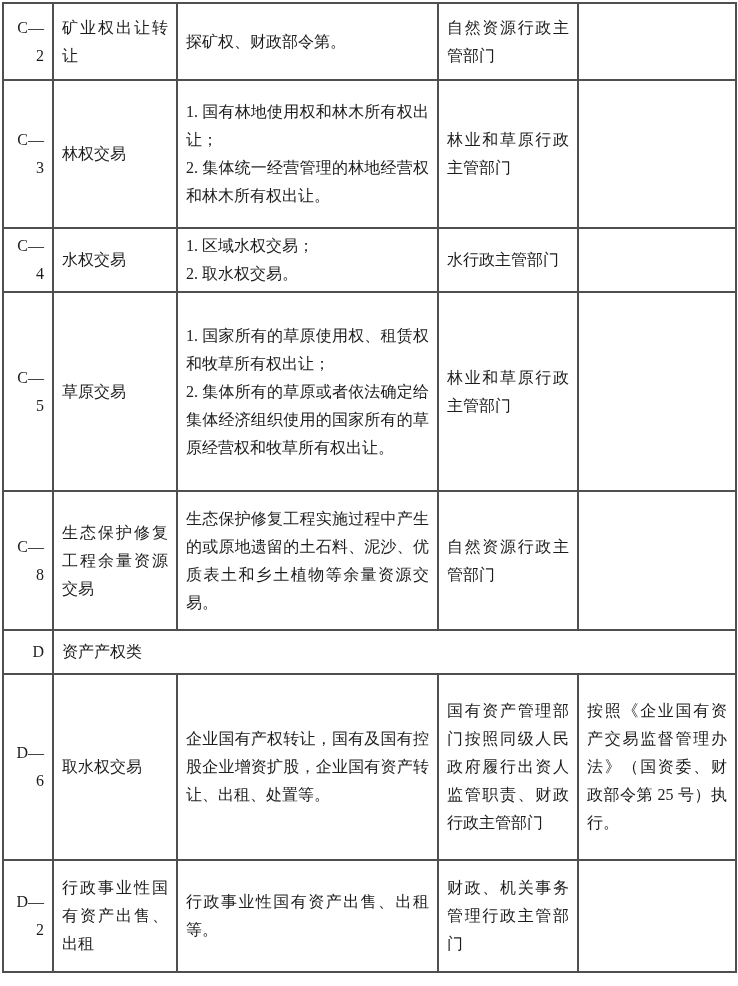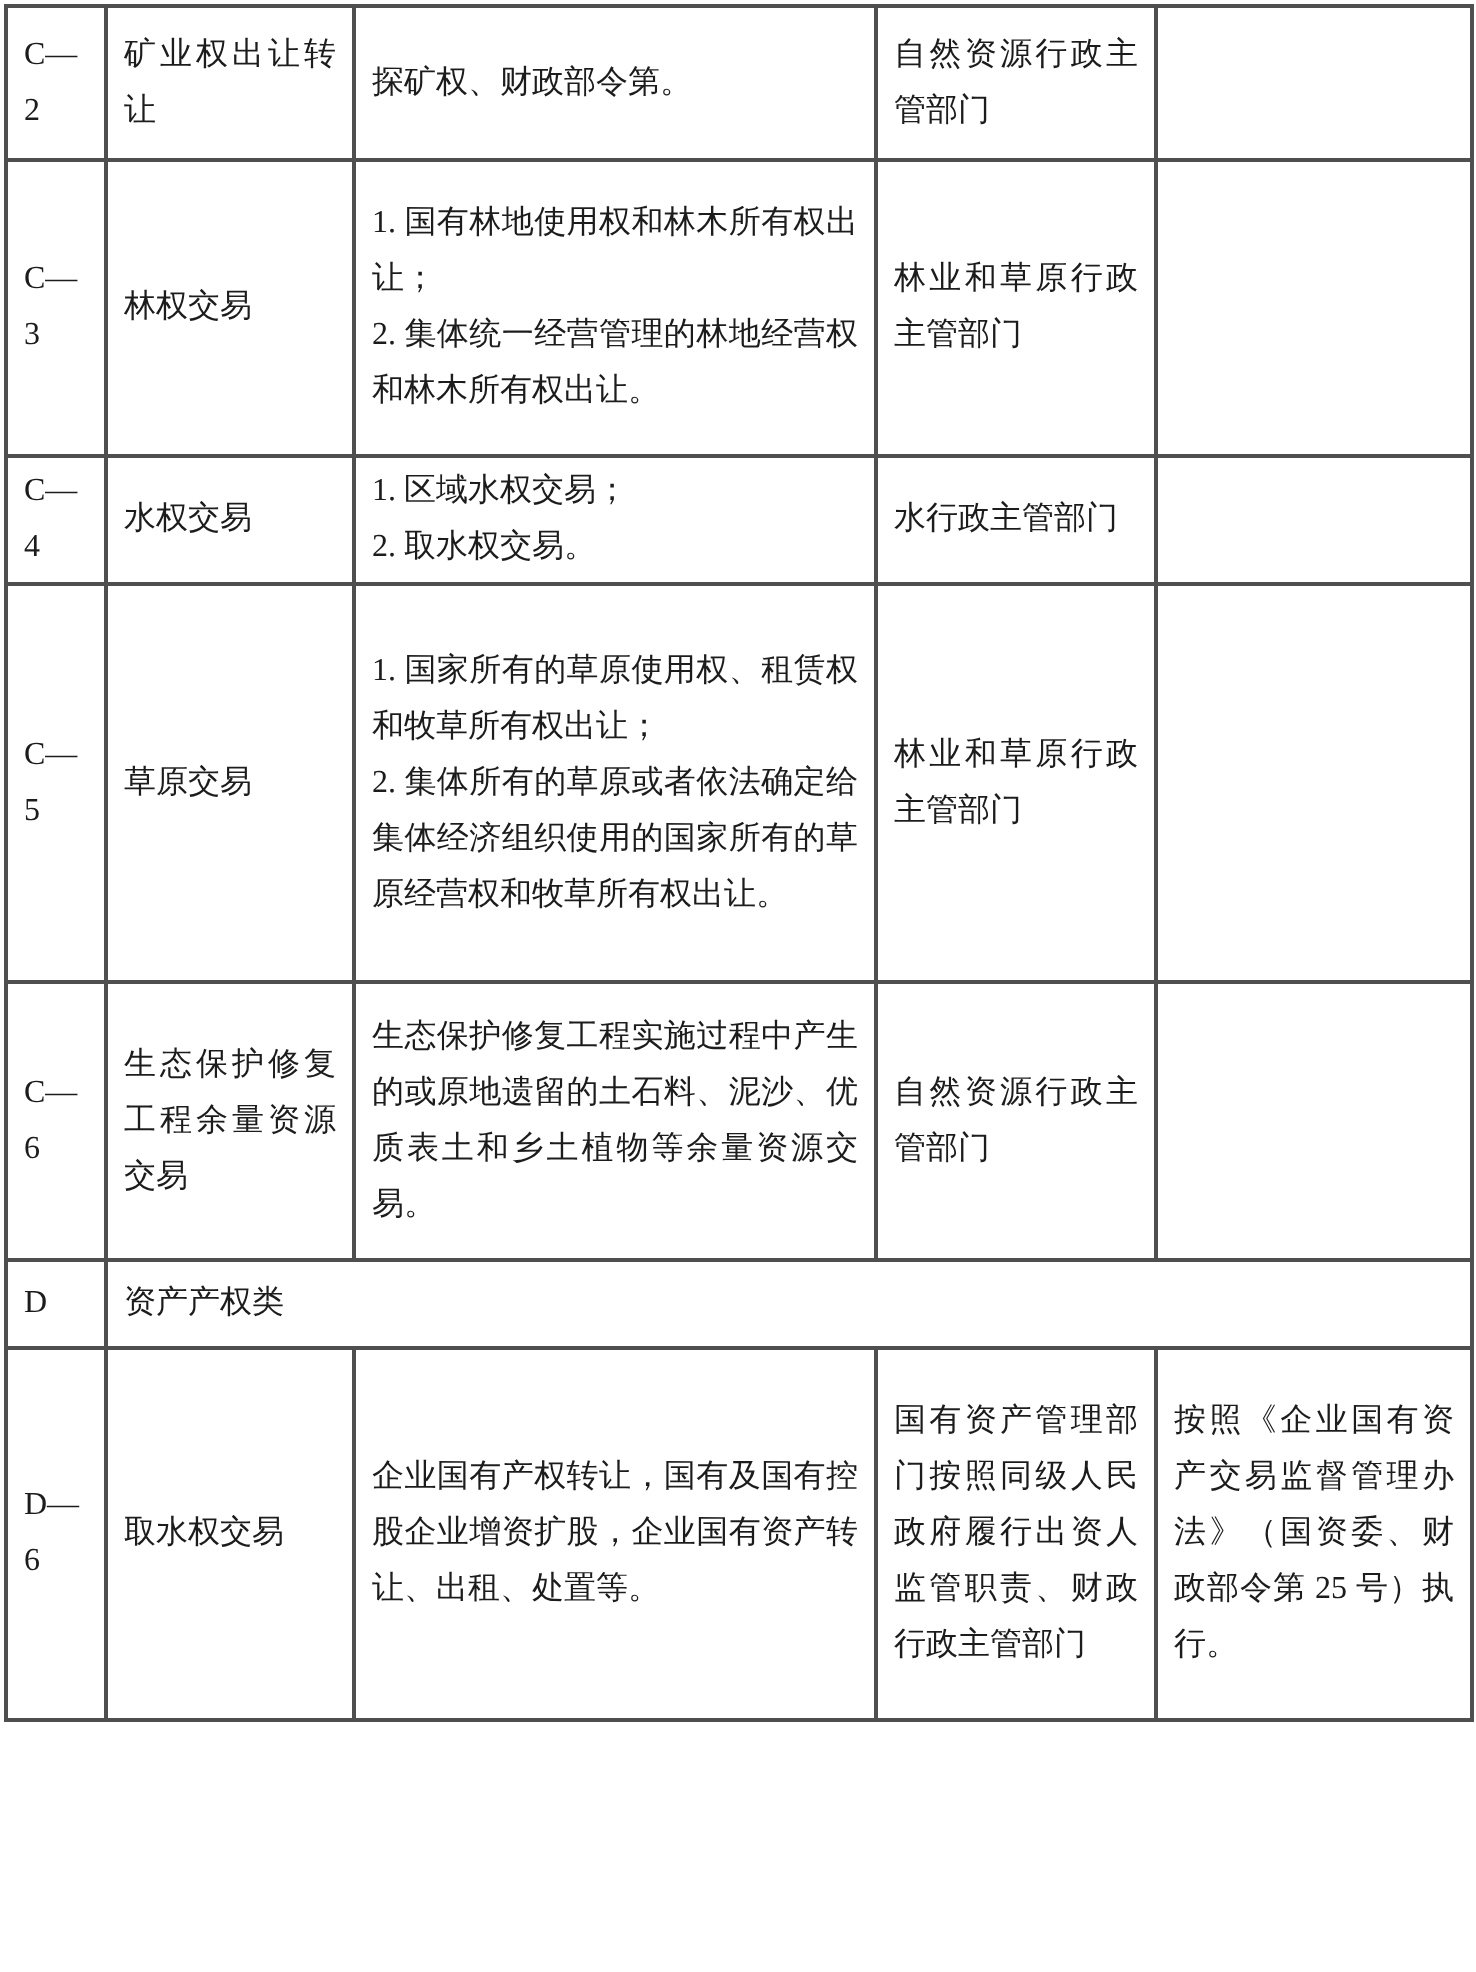--- a/index.html
+++ b/index.html
@@ -25,21 +25,21 @@
   }
   table.doc-table td {
     border: 2px solid #4f4f4f;
     font-size: 16px;
     line-height: 28px;
     vertical-align: middle;
     padding: 3px 8px;
     overflow: hidden;
   }
   td.code {
-    text-align: left;
+    text-align: right;
     padding: 3px 2px;
   }
   td.name, td.desc, td.dept, td.note {
     text-align: justify;
     white-space: pre-line;
   }
   td.section-title {
     text-align: left;
   }
   tr.r1 { height: 77px; }
@@ -89,32 +89,39 @@
       </tr>
       <tr class="r4">
         <td class="code">C—5</td>
         <td class="name">草原交易</td>
         <td class="desc">1. 国家所有的草原使用权、租赁权和牧草所有权出让；
 2. 集体所有的草原或者依法确定给集体经济组织使用的国家所有的草原经营权和牧草所有权出让。</td>
         <td class="dept">林业和草原行政主管部门</td>
         <td class="note"></td>
       </tr>
       <tr class="r5">
-        <td class="code">C—6</td>
+        <td class="code">C—8</td>
         <td class="name">生态保护修复工程余量资源交易</td>
         <td class="desc">生态保护修复工程实施过程中产生的或原地遗留的土石料、泥沙、优质表土和乡土植物等余量资源交易。</td>
         <td class="dept">自然资源行政主管部门</td>
         <td class="note"></td>
       </tr>
       <tr class="r6">
         <td class="code">D</td>
         <td class="section-title" colspan="4">资产产权类</td>
       </tr>
       <tr class="r7">
         <td class="code">D—6</td>
         <td class="name">取水权交易</td>
         <td class="desc">企业国有产权转让，国有及国有控股企业增资扩股，企业国有资产转让、出租、处置等。</td>
         <td class="dept">国有资产管理部门按照同级人民政府履行出资人监管职责、财政行政主管部门</td>
         <td class="note">按照《企业国有资产交易监督管理办法》（国资委、财政部令第 25 号）执行。</td>
       </tr>
+      <tr class="r8">
+        <td class="code">D—2</td>
+        <td class="name">行政事业性国有资产出售、出租</td>
+        <td class="desc">行政事业性国有资产出售、出租等。</td>
+        <td class="dept">财政、机关事务管理行政主管部门</td>
+        <td class="note"></td>
+      </tr>
     </tbody>
   </table>
 </div>
 
 </body></html>

